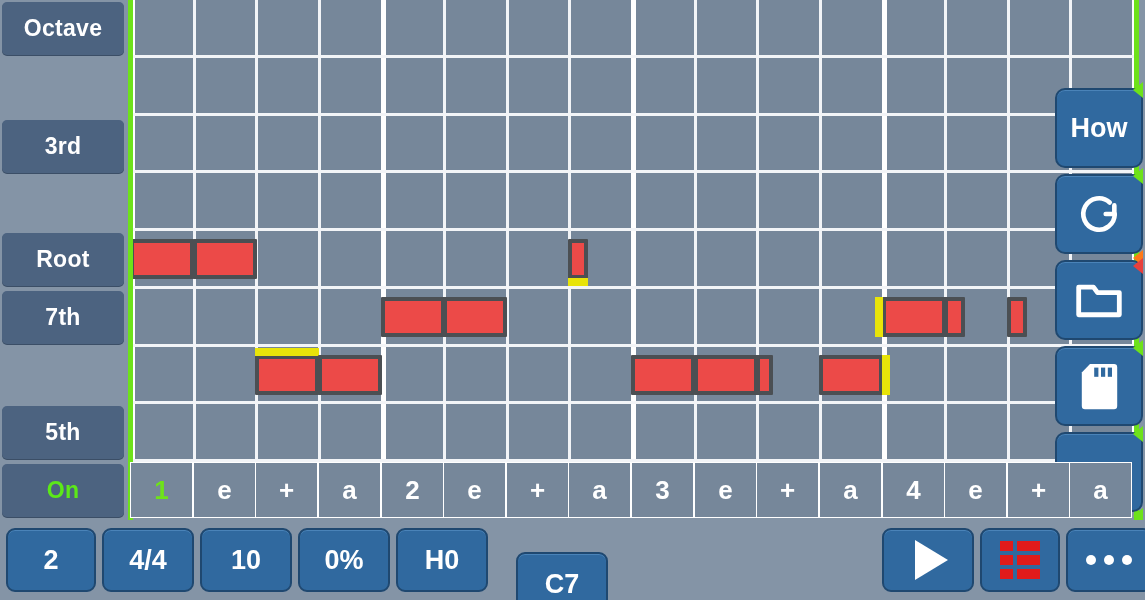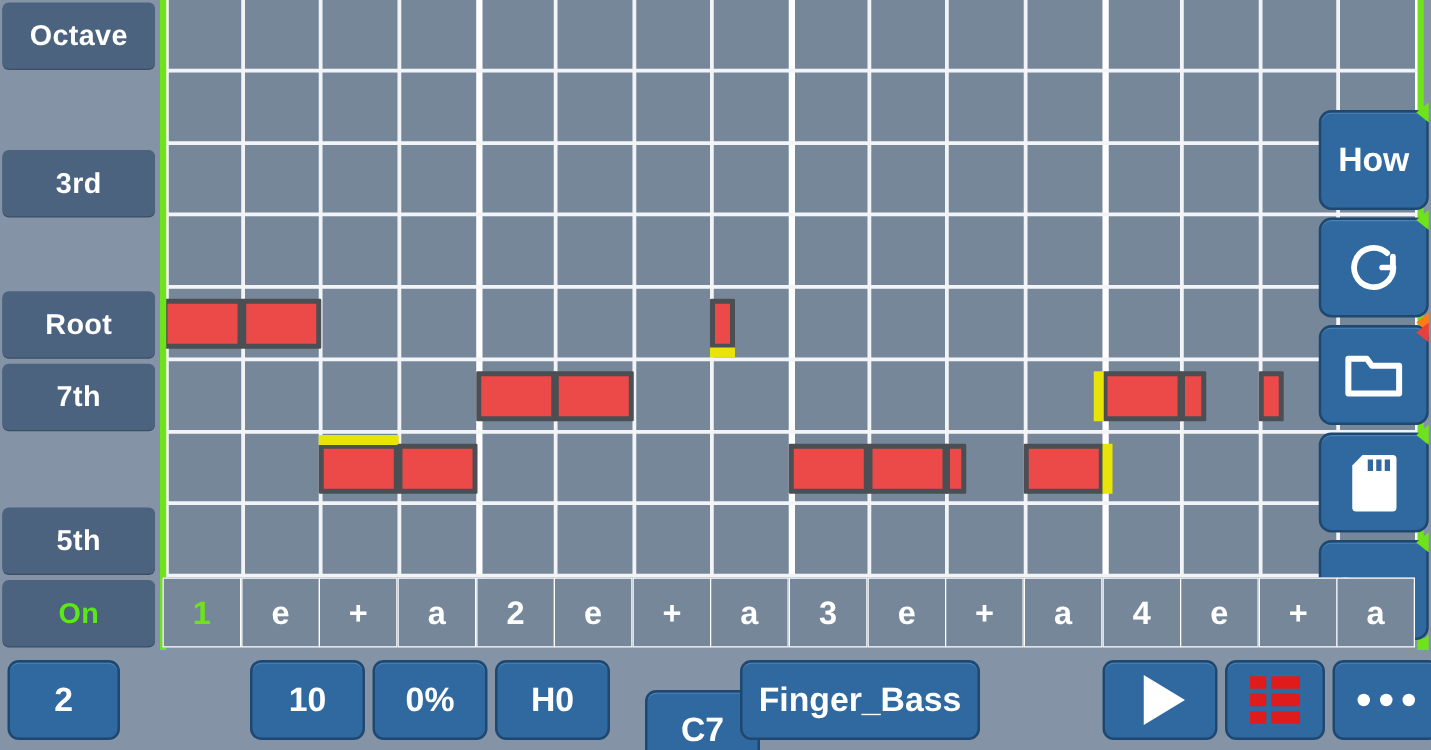--- a/index.html
+++ b/index.html
@@ -376,35 +376,35 @@
       <div class="tri-marker" style="right: 2px; top: 258px; border-top: 8px solid transparent; border-bottom: 8px solid transparent; border-right: 10px solid rgb(232, 64, 60);"></div>
       <div class="tri-marker" style="right: 2px; top: 340px; border-top: 8px solid transparent; border-bottom: 8px solid transparent; border-right: 10px solid rgb(110, 226, 26);"></div>
       <div class="tri-marker" style="right: 2px; top: 426px; border-top: 8px solid transparent; border-bottom: 8px solid transparent; border-right: 10px solid rgb(110, 226, 26);"></div>
       <div class="tri-marker" style="right: 2px; top: 508px; border-top: 8px solid transparent; border-bottom: 8px solid transparent; border-right: 10px solid rgb(110, 226, 26);"></div>
     </div>
 
   <div id="toolbar">
       <div class="tb-btn" style="left: 6px; width: 90px;">
         <span>2</span>
       </div>
+      <div class="tb-btn" style="left: 102px; width: 92px;">
+        <span>4/4</span>
+      </div>
       <div class="tb-btn" style="left: 200px; width: 92px;">
         <span>10</span>
       </div>
       <div class="tb-btn" style="left: 298px; width: 92px;">
         <span>0%</span>
       </div>
       <div class="tb-btn" style="left: 396px; width: 92px;">
         <span>H0</span>
       </div>
       <div class="tb-btn" style="left: 516px; width: 92px; margin-top: 24px;">
         <span>C7</span>
       </div>
-      <div class="tb-btn" style="left: 592px; width: 192px;">
-        <span>Finger_Bass</span>
-      </div>
       <div class="tb-btn" style="left: 882px; width: 92px;">
         <span class="play-tri"></span>
       </div>
       <div class="tb-btn" style="left: 980px; width: 80px;">
         <span class="grid-icon">
           <i></i>
           <i></i>
           <i></i>
           <i></i>
           <i></i>

